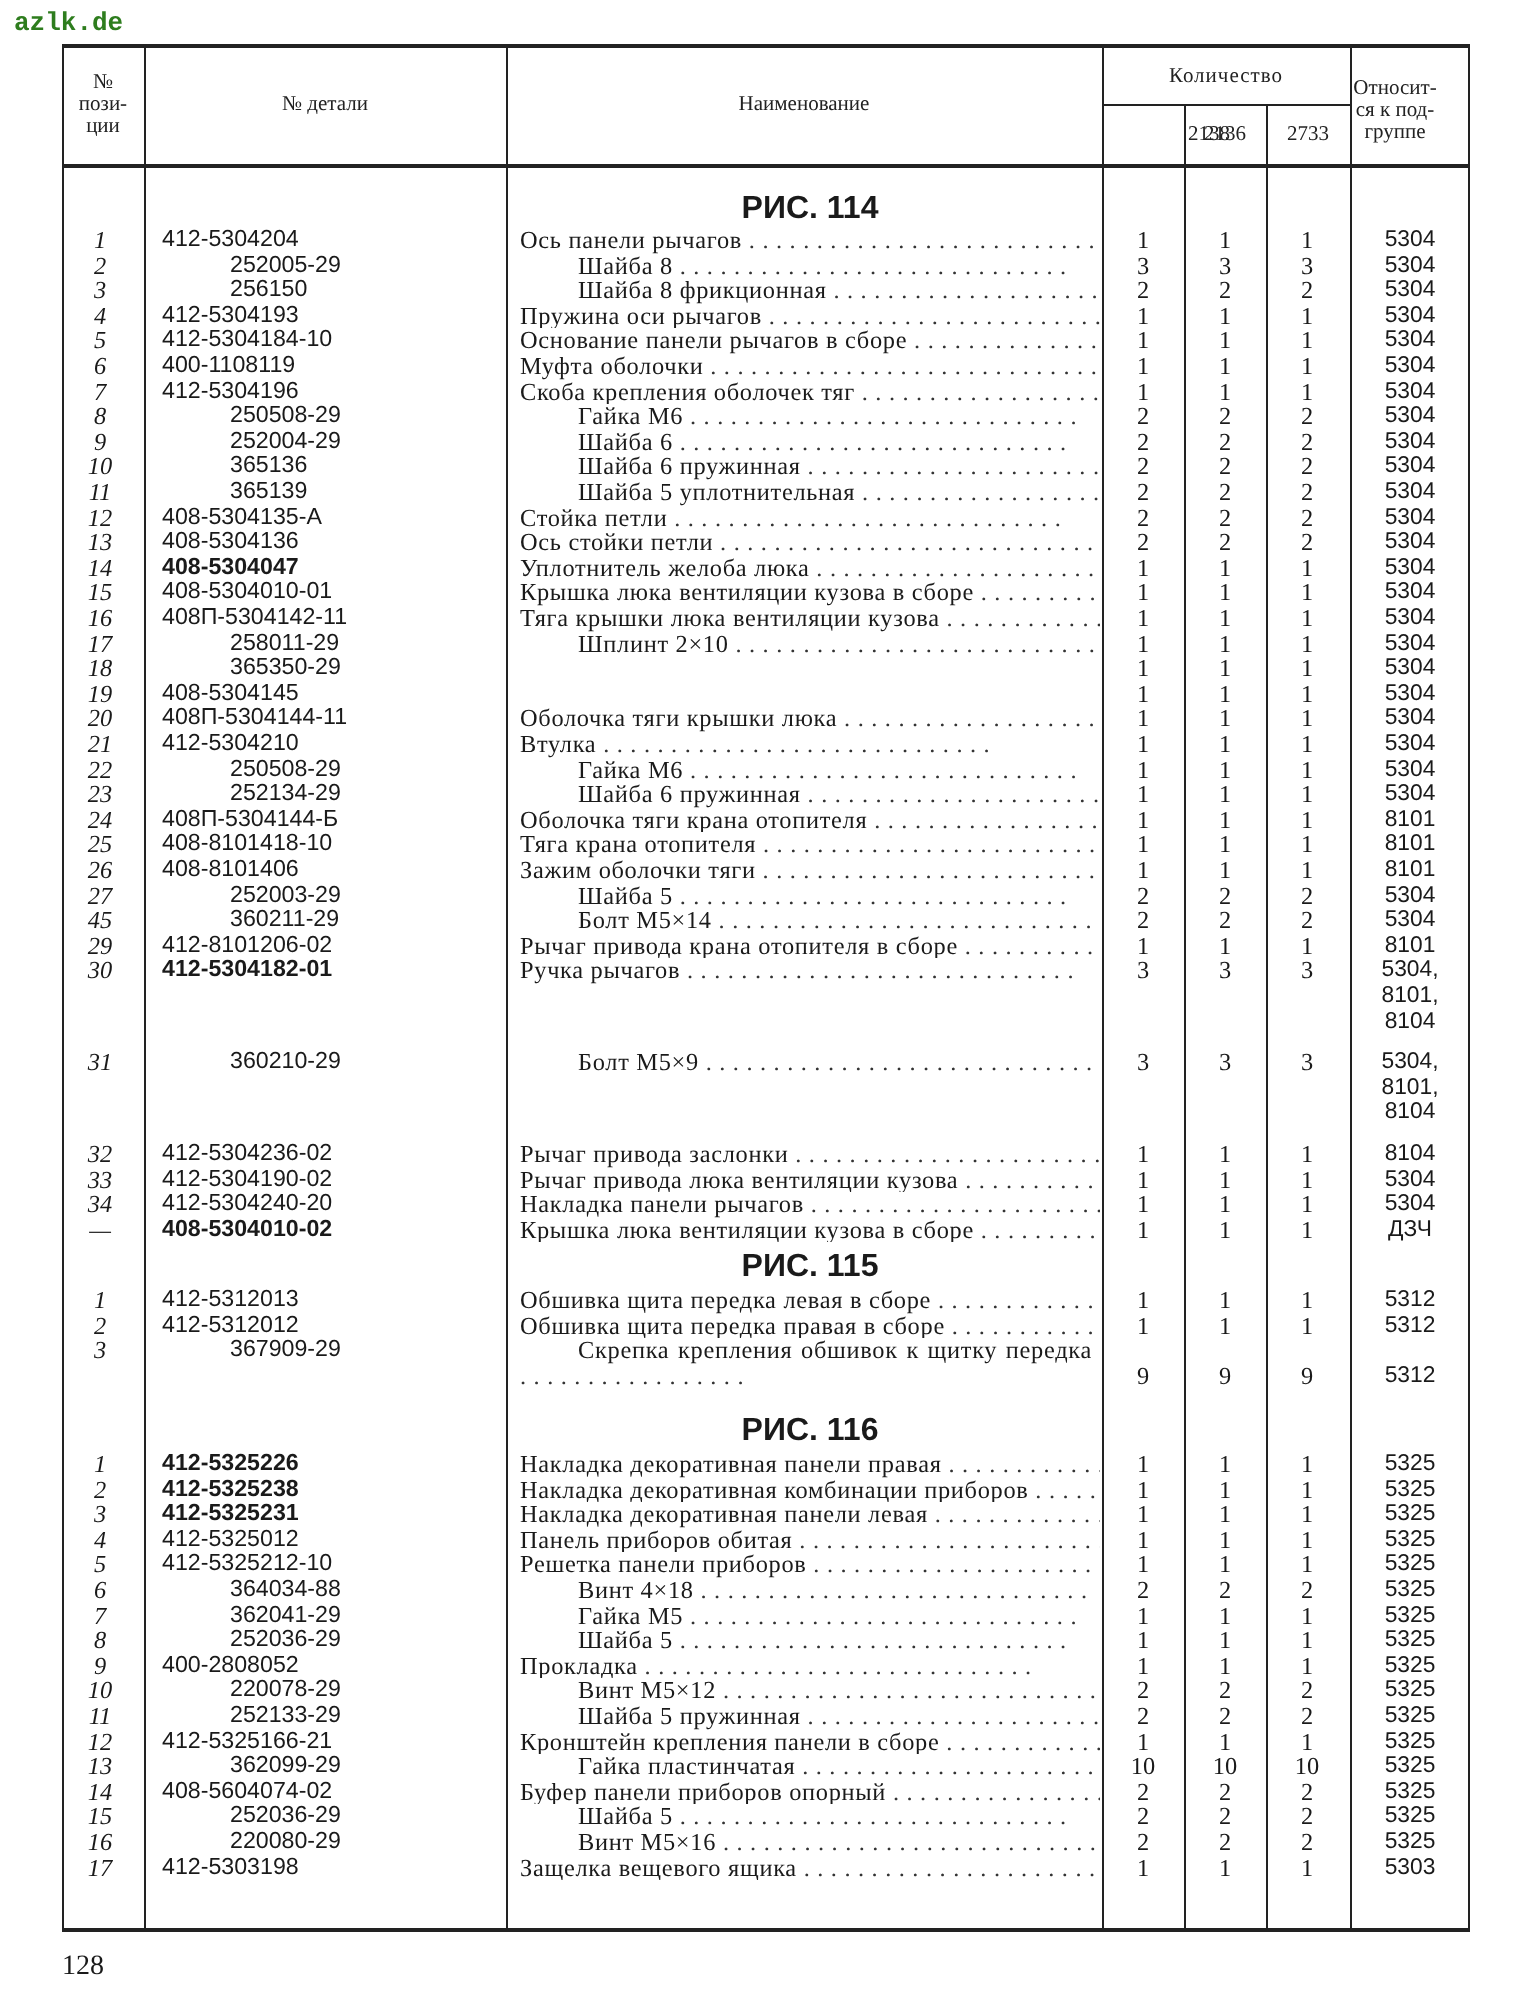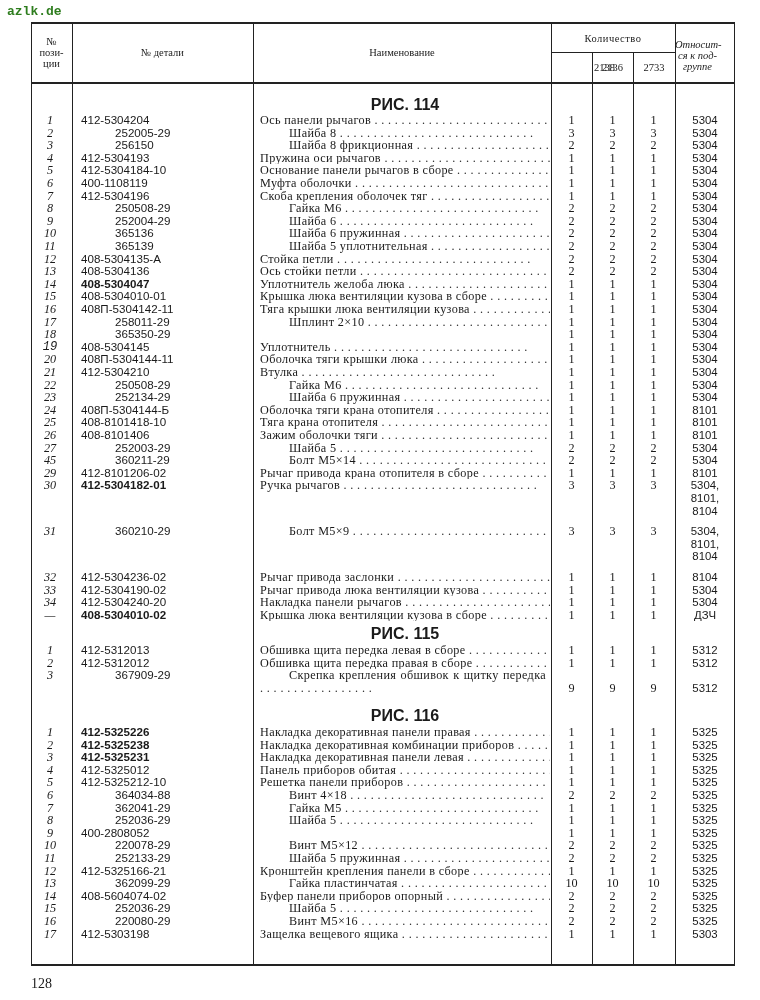--- a/index.html
+++ b/index.html
@@ -50,21 +50,21 @@
     <div>№</div>
     <div>пози-</div>
     <div>ции</div>
   </div>
   <div class="hdr" style="left:41px;top:25px;width:181px;">№ детали</div>
   <div class="hdr" style="left:222px;top:25px;width:298px;">Наименование</div>
   <div class="hdr" style="left:520px;top:11px;width:124px;letter-spacing:0.5px;">Количество</div>
   <div class="hdr" style="left:520px;top:40px;width:41px;margin-left:33px;">2138</div>
   <div class="hdr" style="left:561px;top:40px;width:41px;">2136</div>
   <div class="hdr" style="left:602px;top:40px;width:42px;">2733</div>
-  <div class="hdr" style="left:644px;top:17px;width:45px;font-style:italic;">
+  <div class="hdr" style="left:644px;top:17px;width:45px;">
     <div>Относит-</div>
     <div>ся к под-</div>
     <div>группе</div>
   </div>
 
   <div id="body-rows">
       <div class="fig" style="top: 74px;">РИС. 114</div>
       <div class="row" style="top: 92px;">
         <span class="c-pos" style="top: 0px;">1</span>
         <span class="c-det">412-5304204</span>
@@ -220,23 +220,22 @@
       </div>
       <div class="row" style="top: 306.2px;">
         <span class="c-pos" style="top: 0px;">18</span>
         <span class="c-det ind">365350-29</span>
         <span class="c-q q1">1</span>
         <span class="c-q q2">1</span>
         <span class="c-q q3">1</span>
         <span class="c-g multi">5304</span>
       </div>
       <div class="row" style="top: 318.8px;">
-        <span class="c-pos" style="top: 0px; font-family: Liberation Mono, monospace;">19</span>
+        <span class="c-pos" style="top: 0px;">19</span>
         <span class="c-det">408-5304145</span>
-        <span class="c-name"><span>Уплотнитель</span><span class="dots"> . . . . . . . . . . . . . . . . . . . . . . . . . . . . .</span></span>
         <span class="c-q q1">1</span>
         <span class="c-q q2">1</span>
         <span class="c-q q3">1</span>
         <span class="c-g multi">5304</span>
       </div>
       <div class="row" style="top: 331.4px;">
         <span class="c-pos" style="top: 0px; text-align: center;">20</span>
         <span class="c-det">408П-5304144-11</span>
         <span class="c-name"><span>Оболочка тяги крышки люка</span><span class="dots"> . . . . . . . . . . . . . . . . . . . . . . . . . . . . .</span></span>
         <span class="c-q q1">1</span>
@@ -484,20 +483,21 @@
         <span class="c-det ind">252036-29</span>
         <span class="c-name ind"><span>Шайба 5</span><span class="dots"> . . . . . . . . . . . . . . . . . . . . . . . . . . . . .</span></span>
         <span class="c-q q1">1</span>
         <span class="c-q q2">1</span>
         <span class="c-q q3">1</span>
         <span class="c-g multi">5325</span>
       </div>
       <div class="row" style="top: 804.8px;">
         <span class="c-pos" style="top: 0px;">9</span>
         <span class="c-det">400-2808052</span>
+        <span class="c-name"><span>Прокладка</span><span class="dots"> . . . . . . . . . . . . . . . . . . . . . . . . . . . . .</span></span>
         <span class="c-q q1">1</span>
         <span class="c-q q2">1</span>
         <span class="c-q q3">1</span>
         <span class="c-g multi">5325</span>
       </div>
       <div class="row" style="top: 817.4px;">
         <span class="c-pos" style="top: 0px;">10</span>
         <span class="c-det ind">220078-29</span>
         <span class="c-name ind"><span>Винт М5×12</span><span class="dots"> . . . . . . . . . . . . . . . . . . . . . . . . . . . . .</span></span>
         <span class="c-q q1">2</span>

